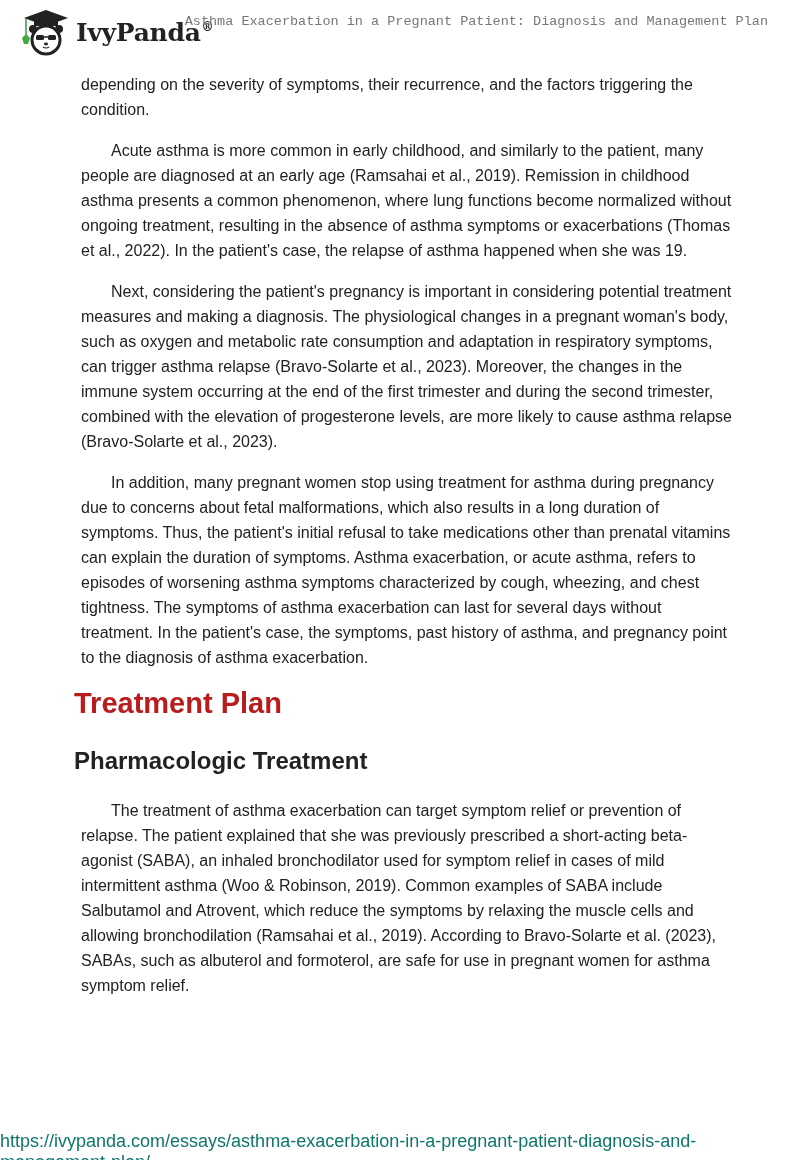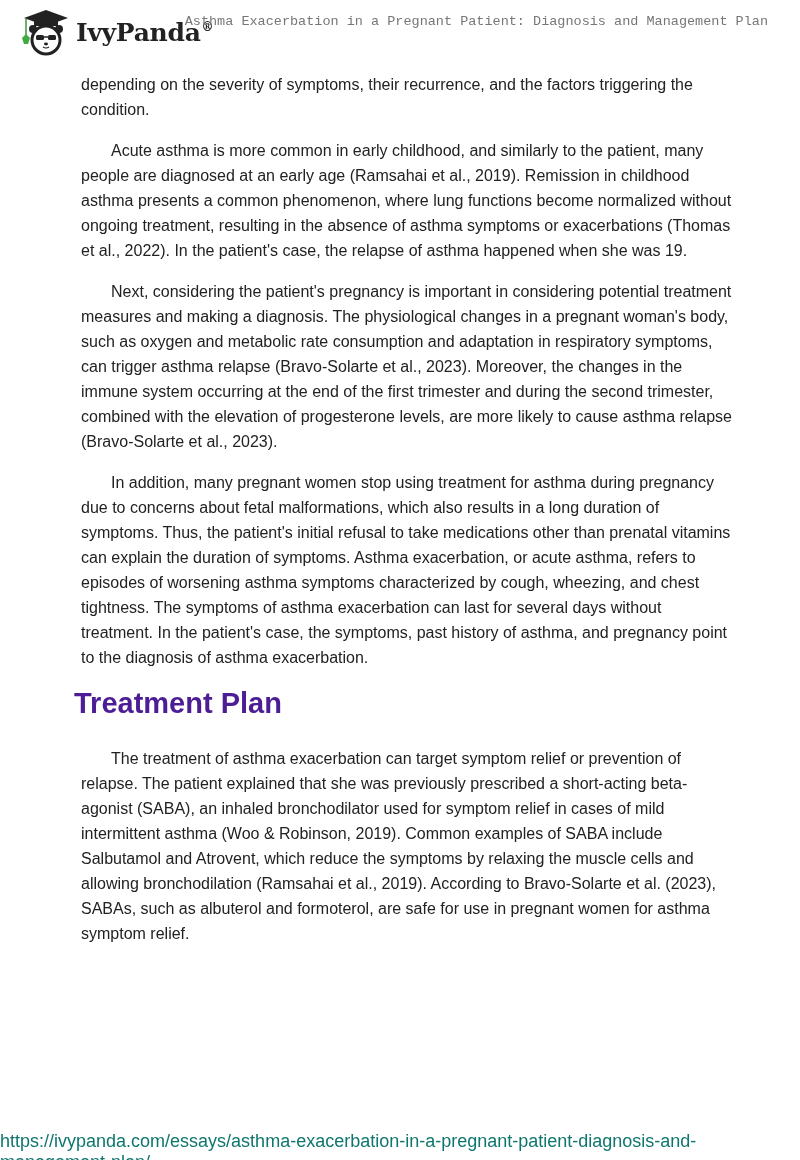--- a/index.html
+++ b/index.html
@@ -7,21 +7,21 @@
          font-family: "Liberation Sans", sans-serif; color: #222; }
   .header { position: absolute; top: 0; left: 0; width: 800px; height: 60px; }
   .logo { position: absolute; left: 16px; top: 8px; display: flex; align-items: center; }
   .logo svg { width: 60px; height: 48px; }
   .logo-text { font-family: "DejaVu Serif", serif; font-weight: bold; font-size: 25px; color: #222; margin-left: 0; letter-spacing: -0.3px; }
   .logo-text sup { font-size: 12px; vertical-align: super; margin-left: 1px; }
   .header-title { position: absolute; right: 32px; top: 14px; font-size: 13.5px; color: #777; font-family: Liberation Mono, monospace; }
   .content { position: absolute; left: 74px; top: 72px; width: 660px; }
   p { margin: 0 0 16px 7px; font-size: 16px; line-height: 25px; color: #222; }
   p.indent { text-indent: 30px; }
-  h1 { font-size: 29px; font-weight: bold; margin: 10px 0 26px 0; line-height: 34px; color: #4c1d95; }
+  h1 { font-size: 29px; font-weight: bold; margin: 10px 0 26px 0; line-height: 34px; color: #b91c1c; }
   h2 { font-size: 24px; font-weight: bold; margin: 0 0 22px 0; line-height: 30px; color: #222; }
   .footer { position: absolute; right: 32px; top: 1131px; font-size: 18px; color: #0f766e; }
 </style>
 </head>
 <body>
 
 <div class="header">
   <div class="logo">
     <svg viewBox="0 0 60 48">
       <polygon points="8,10 30,2 52,10 30,18" fill="#222"></polygon>
@@ -41,16 +41,17 @@
   </div>
   <div class="header-title">Asthma Exacerbation in a Pregnant Patient: Diagnosis and Management Plan</div>
 </div>
 
 <div class="content">
   <p>depending on the severity of symptoms, their recurrence, and the factors triggering the condition.</p>
   <p class="indent">Acute asthma is more common in early childhood, and similarly to the patient, many people are diagnosed at an early age (Ramsahai et al., 2019). Remission in childhood asthma presents a common phenomenon, where lung functions become normalized without ongoing treatment, resulting in the absence of asthma symptoms or exacerbations (Thomas et al., 2022). In the patient's case, the relapse of asthma happened when she was 19.</p>
   <p class="indent">Next, considering the patient's pregnancy is important in considering potential treatment measures and making a diagnosis. The physiological changes in a pregnant woman's body, such as oxygen and metabolic rate consumption and adaptation in respiratory symptoms, can trigger asthma relapse (Bravo-Solarte et al., 2023). Moreover, the changes in the immune system occurring at the end of the first trimester and during the second trimester, combined with the elevation of progesterone levels, are more likely to cause asthma relapse (Bravo-Solarte et al., 2023).</p>
   <p class="indent">In addition, many pregnant women stop using treatment for asthma during pregnancy due to concerns about fetal malformations, which also results in a long duration of symptoms. Thus, the patient's initial refusal to take medications other than prenatal vitamins can explain the duration of symptoms. Asthma exacerbation, or acute asthma, refers to episodes of worsening asthma symptoms characterized by cough, wheezing, and chest tightness. The symptoms of asthma exacerbation can last for several days without treatment. In the patient's case, the symptoms, past history of asthma, and pregnancy point to the diagnosis of asthma exacerbation.</p>
   <h1>Treatment Plan</h1>
+  <h2>Pharmacologic Treatment</h2>
   <p class="indent">The treatment of asthma exacerbation can target symptom relief or prevention of relapse. The patient explained that she was previously prescribed a short-acting beta-agonist (SABA), an inhaled bronchodilator used for symptom relief in cases of mild intermittent asthma (Woo &amp; Robinson, 2019). Common examples of SABA include Salbutamol and Atrovent, which reduce the symptoms by relaxing the muscle cells and allowing bronchodilation (Ramsahai et al., 2019). According to Bravo-Solarte et al. (2023), SABAs, such as albuterol and formoterol, are safe for use in pregnant women for asthma symptom relief.</p>
 </div>
 
 <div class="footer">https://ivypanda.com/essays/asthma-exacerbation-in-a-pregnant-patient-diagnosis-and-management-plan/</div>
 
 </body></html>

